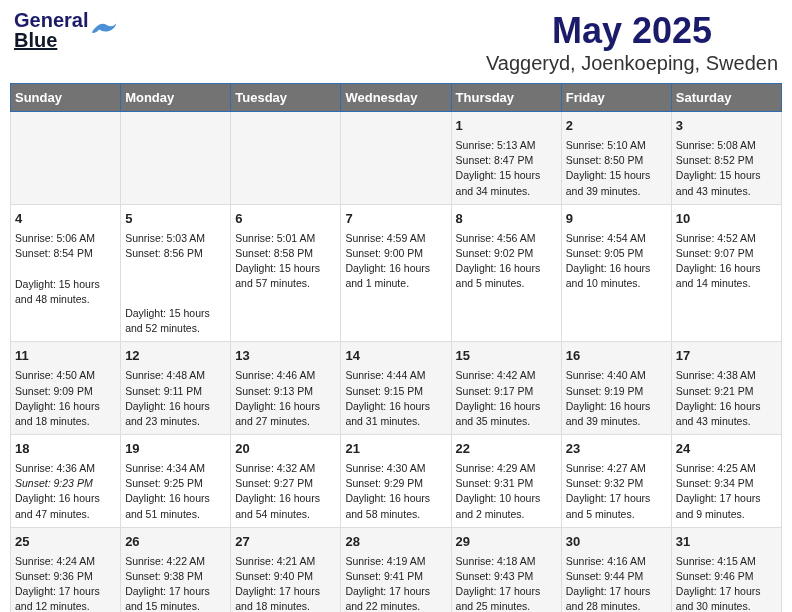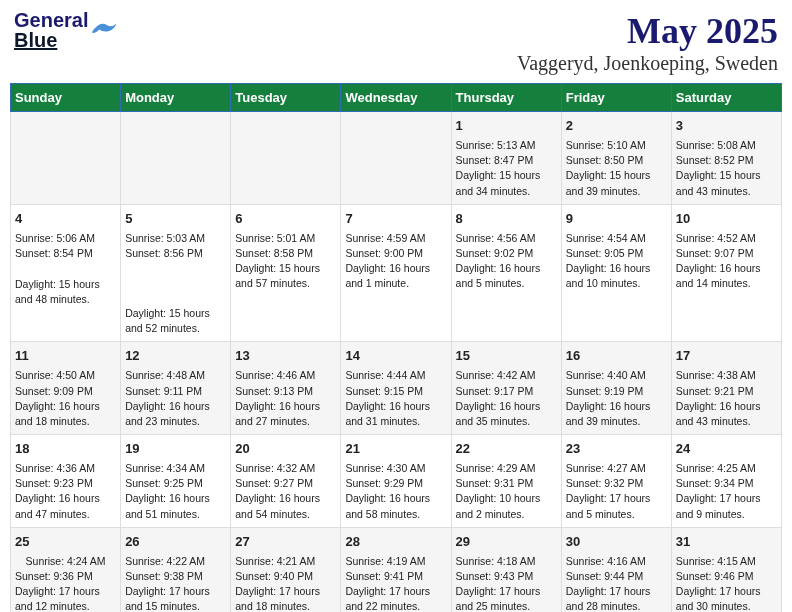--- a/index.html
+++ b/index.html
@@ -31,39 +31,38 @@
     .logo-text span {
       color: #0f172a;
       text-decoration: underline;
     }
     .logo-bird {
       width: 30px;
       height: 18px;
       margin-top: -4px;
     }
     .title-block {
-      text-align: right;
-      font-family: Liberation Serif, serif;
+      text-align: center;
     }
     .main-title {
       font-size: 36px;
       font-weight: bold;
       color: #1a1a6e;
     }
     .subtitle {
       font-size: 20px;
       color: #333;
     }
     table {
       width: 100%;
       border-collapse: collapse;
       table-layout: fixed;
     }
     thead th {
-      background-color: #15803d;
+      background-color: #737373;
       color: #fff;
       font-size: 13px;
       font-weight: bold;
       padding: 6px 4px;
       text-align: left;
       border: 1px solid #2e6db4;
     }
     tbody tr {
       border-bottom: 1px solid #ccc;
     }
@@ -229,21 +228,21 @@
           <span class="day-num">17</span>
           <span style="display: block;">Sunrise: 4:38 AM</span>
           <span style="display: block;">Sunset: 9:21 PM</span>
           <span style="display: block;">Daylight: 16 hours and 43 minutes.</span>
         </td>
       </tr>
       <tr>
         <td>
           <span class="day-num">18</span>
           <span style="display: block;">Sunrise: 4:36 AM</span>
-          <span style="display: block;">Sunset: 9:23 PM</span>
+          <span style="display: block; font-style: italic;">Sunset: 9:23 PM</span>
           <span style="display: block;">Daylight: 16 hours and 47 minutes.</span>
         </td>
         <td>
           <span class="day-num">19</span>
           <span style="display: block;">Sunrise: 4:34 AM</span>
           <span style="display: block;">Sunset: 9:25 PM</span>
           <span style="display: block;">Daylight: 16 hours and 51 minutes.</span>
         </td>
         <td>
           <span class="day-num">20</span>
@@ -272,21 +271,21 @@
         <td>
           <span class="day-num">24</span>
           <span style="display: block;">Sunrise: 4:25 AM</span>
           <span style="display: block;">Sunset: 9:34 PM</span>
           <span style="display: block;">Daylight: 17 hours and 9 minutes.</span>
         </td>
       </tr>
       <tr>
         <td>
           <span class="day-num">25</span>
-          <span style="display: block; text-align: center;">Sunrise: 4:24 AM</span>
+          <span style="display: block;">Sunrise: 4:24 AM</span>
           <span style="display: block;">Sunset: 9:36 PM</span>
           <span style="display: block;">Daylight: 17 hours and 12 minutes.</span>
         </td>
         <td>
           <span class="day-num">26</span>
           <span style="display: block;">Sunrise: 4:22 AM</span>
           <span style="display: block;">Sunset: 9:38 PM</span>
           <span style="display: block;">Daylight: 17 hours and 15 minutes.</span>
         </td>
         <td>

